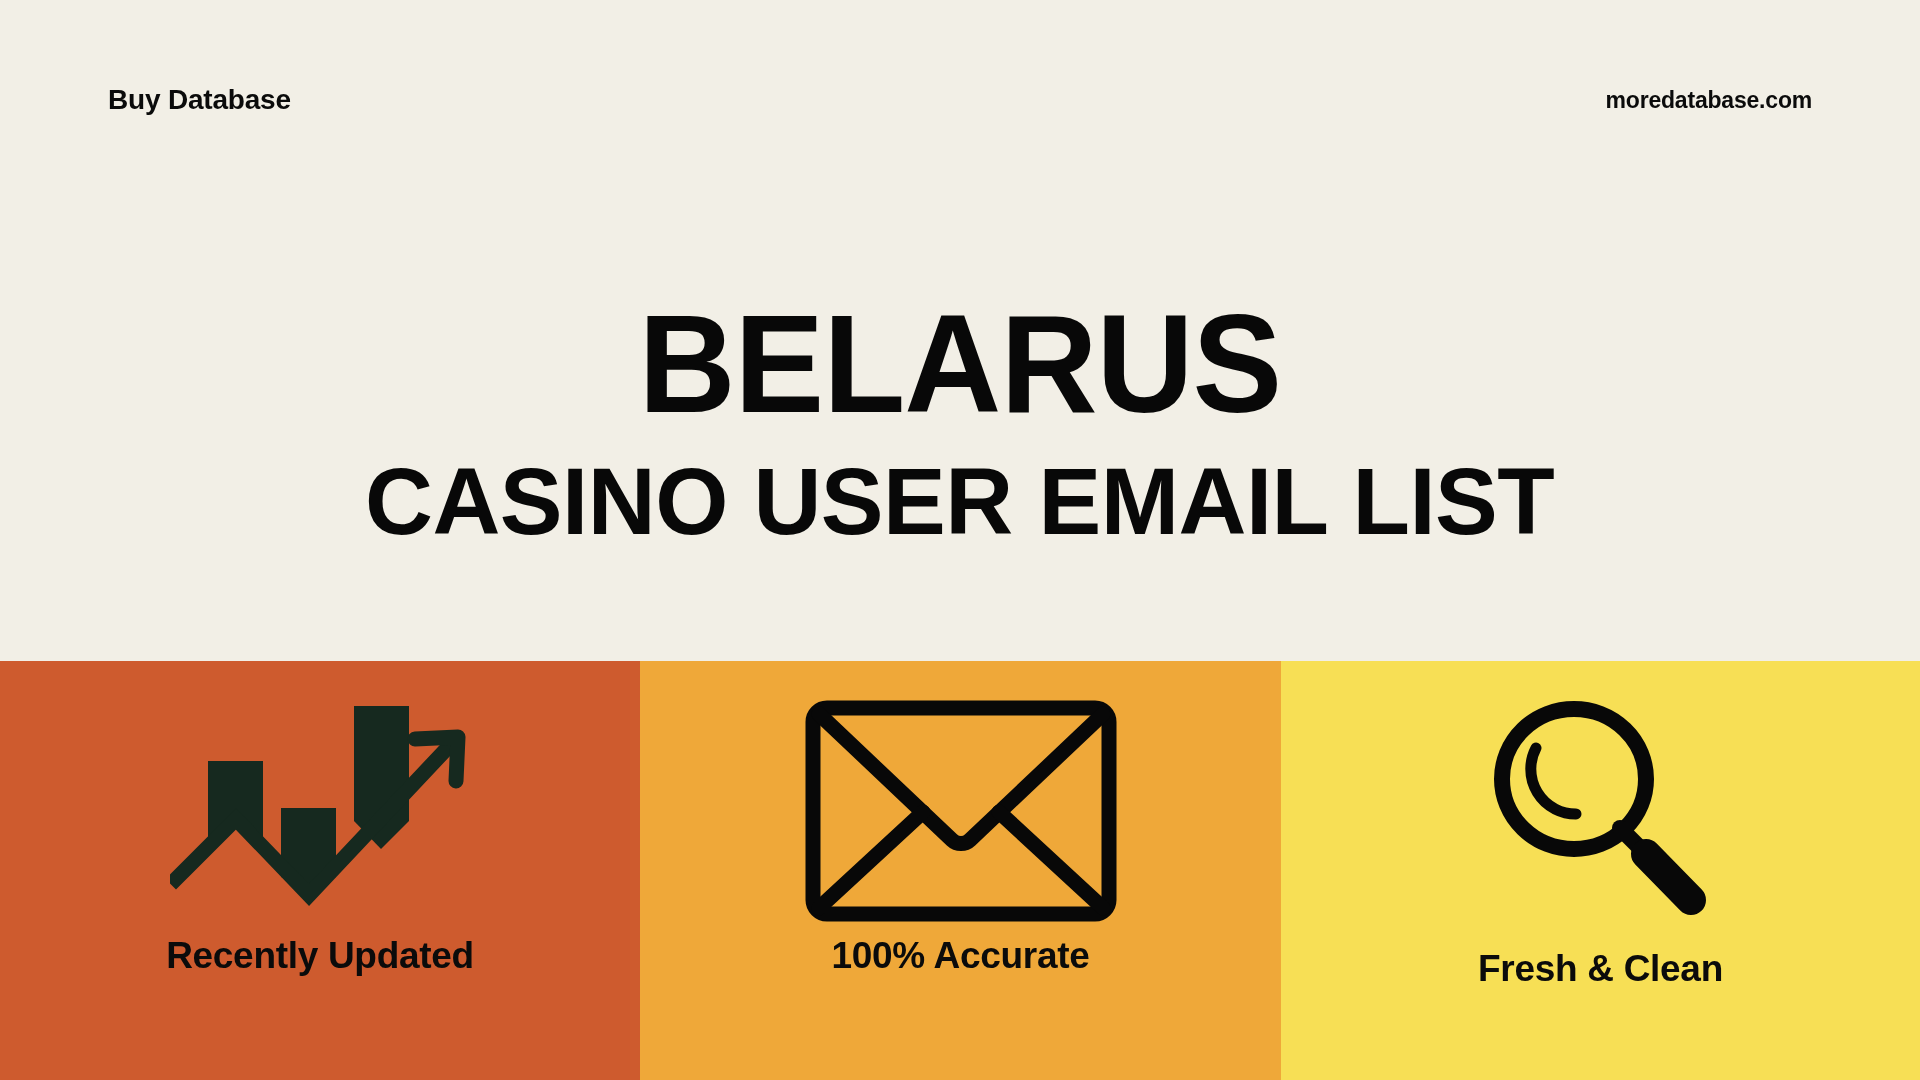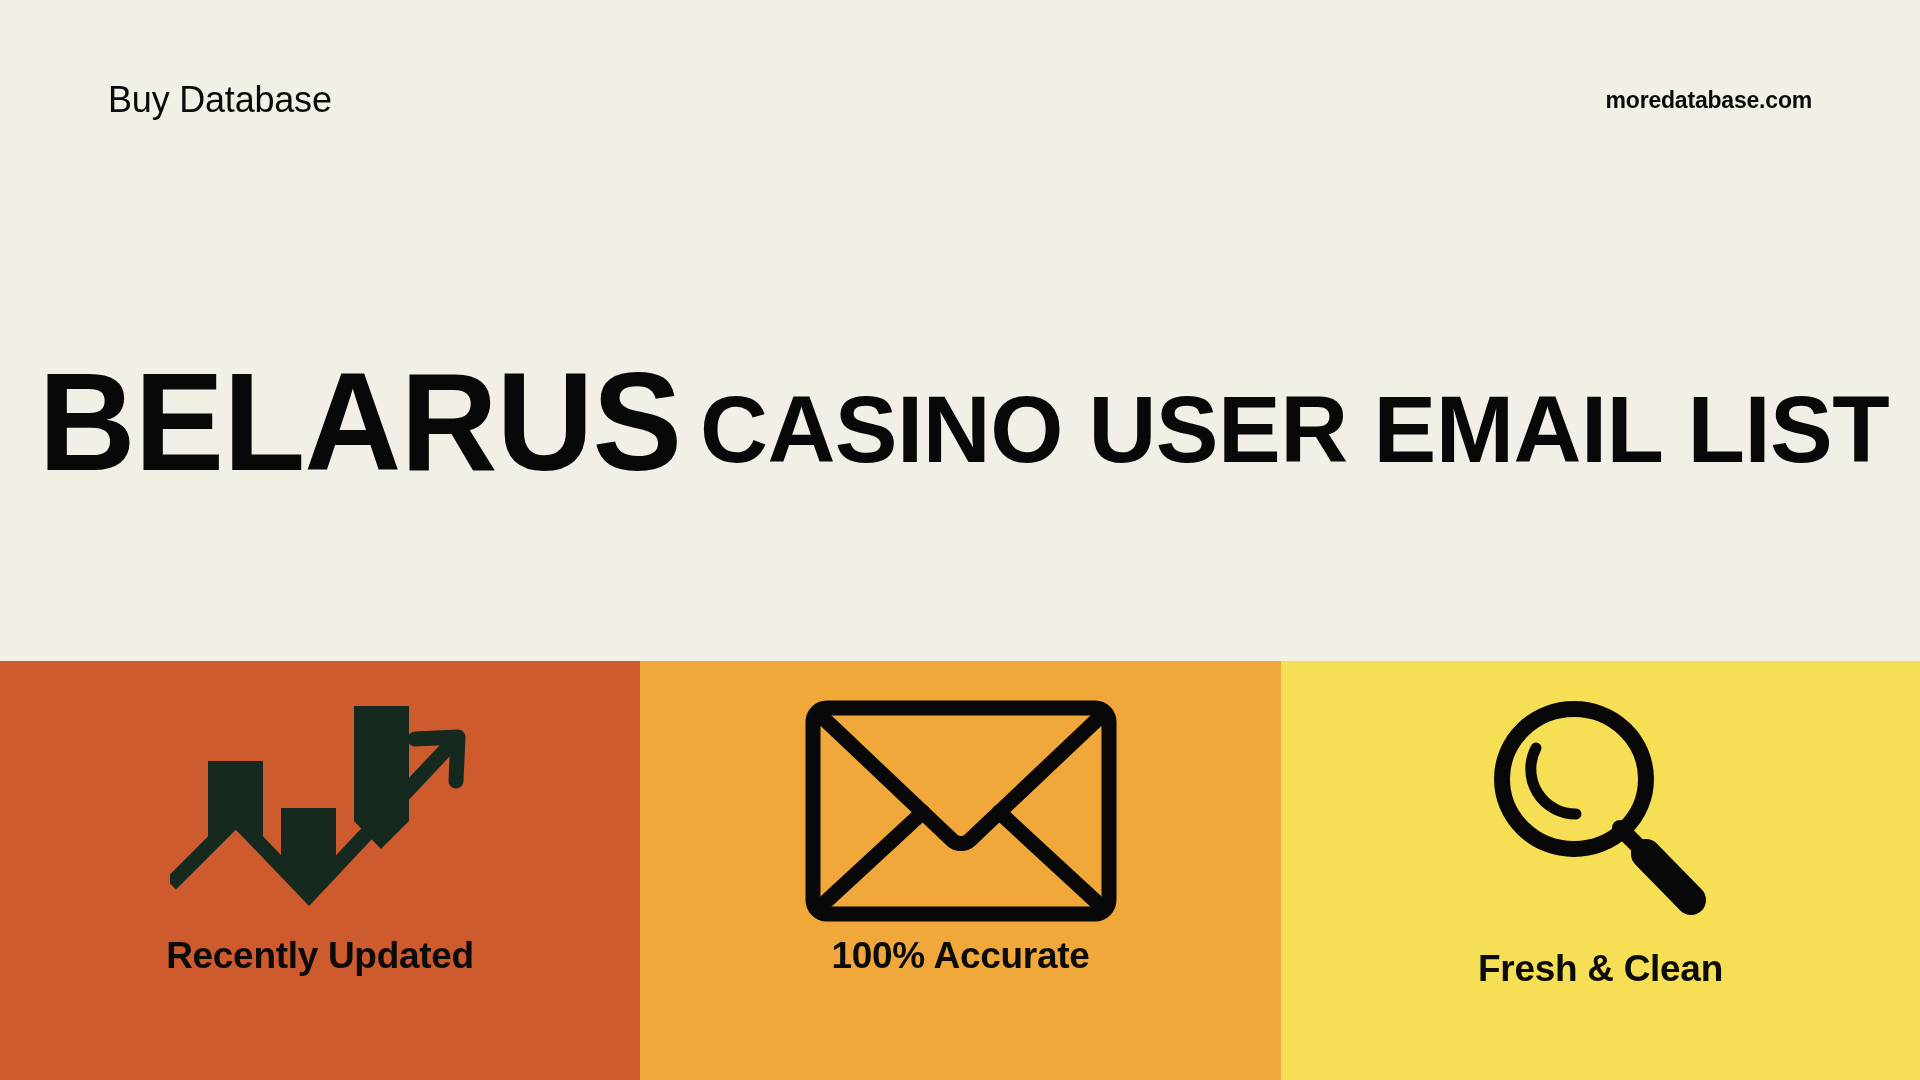--- a/index.html
+++ b/index.html
@@ -32,43 +32,43 @@
     left: 0;
     width: 1920px;
     height: 200px;
     display: flex;
     align-items: center;
     justify-content: space-between;
     padding: 0 108px;
     box-sizing: border-box;
   }
   .brand-left {
-    font-size: 36px;
-    font-weight: 400;
+    font-size: 28px;
+    font-weight: 700;
     color: #0B0B0B;
     letter-spacing: -0.2px;
     line-height: 1;
   }
   .brand-right {
     font-size: 23px;
     font-weight: 700;
     color: #0B0B0B;
     letter-spacing: -0.2px;
     line-height: 1;
   }
 
   
   .hero {
     position: absolute;
     top: 200px;
     left: 0;
     width: 1920px;
     height: 461px;
     display: flex;
-    flex-direction: row;
+    flex-direction: column;
     align-items: center;
     justify-content: center;
     box-sizing: border-box;
     padding-bottom: 18px;
   }
   .hero-title {
     font-size: 140px;
     font-weight: 700;
     color: #080808;
     letter-spacing: -1px;

